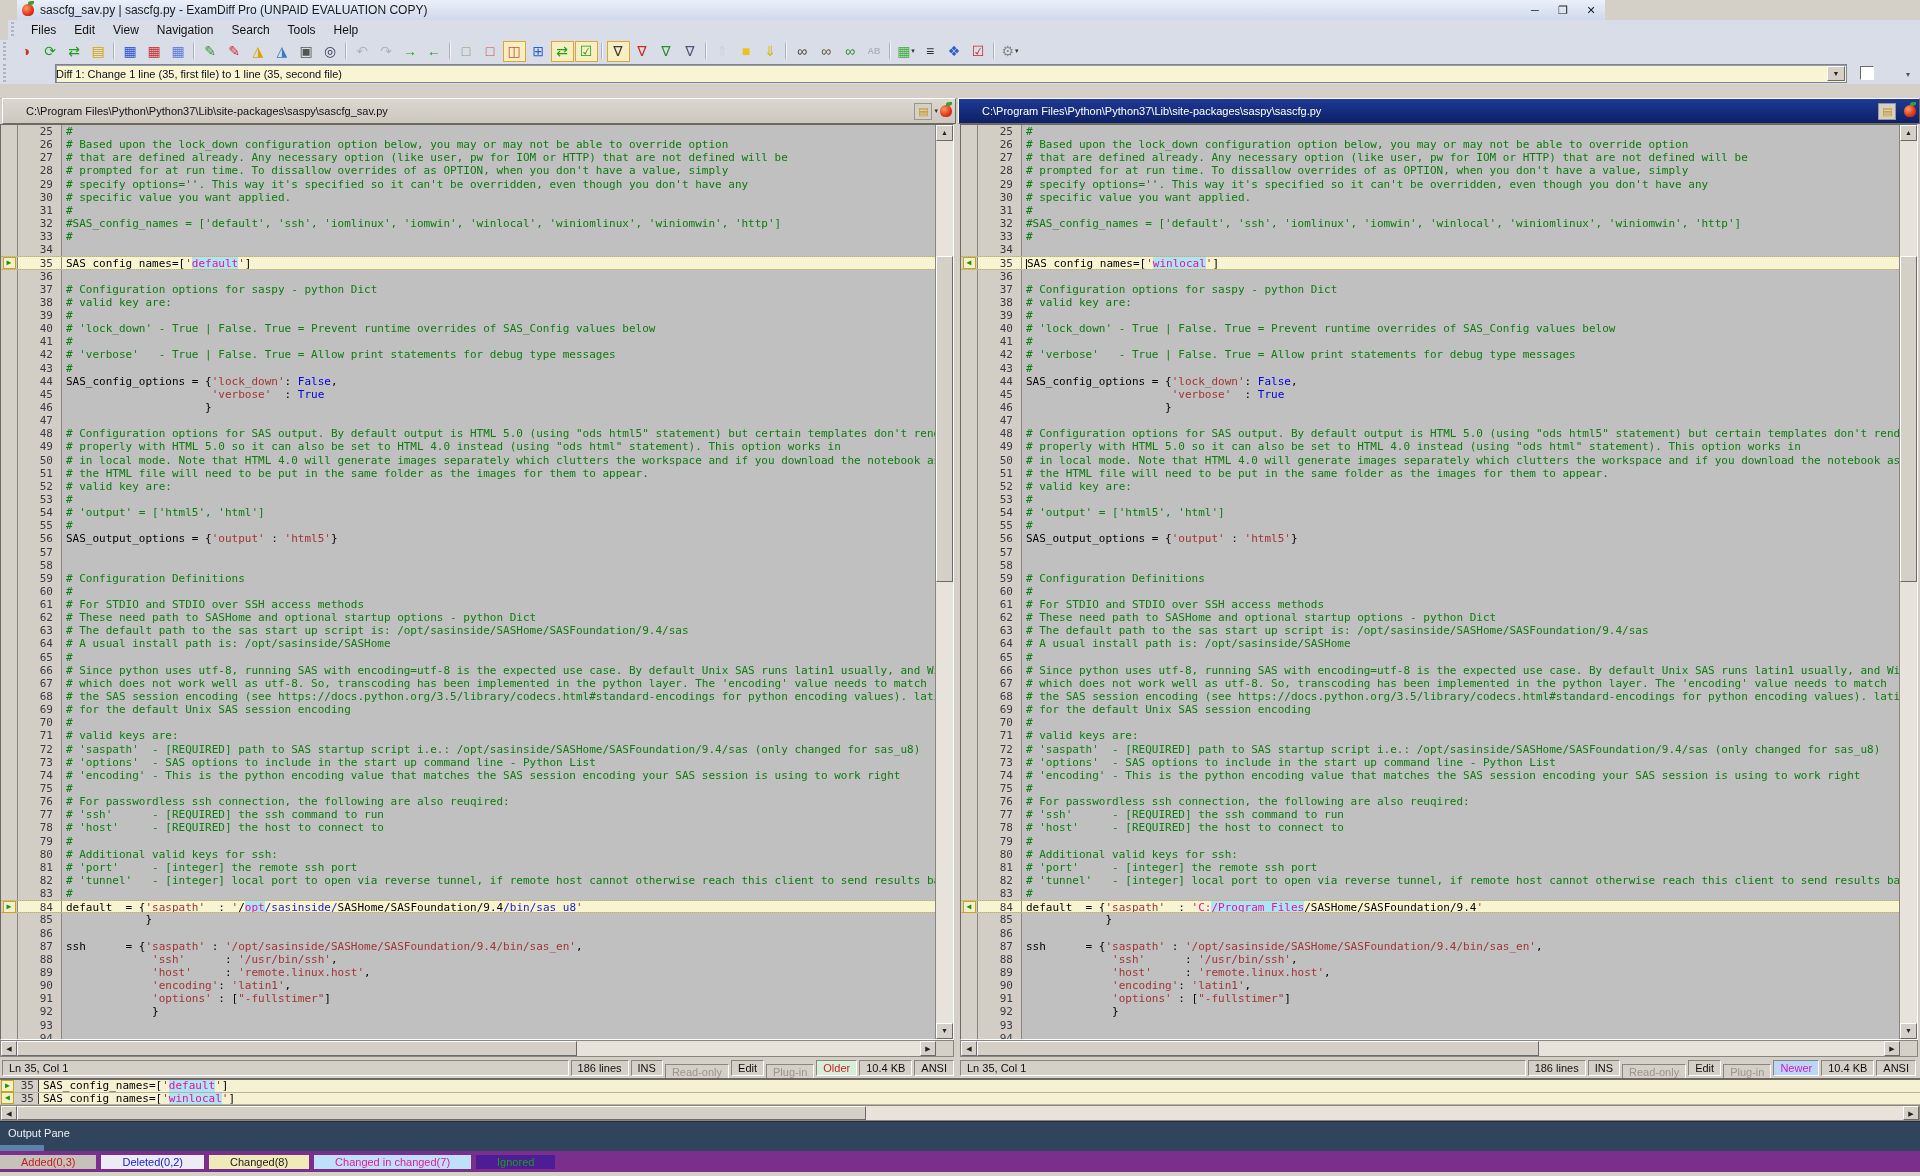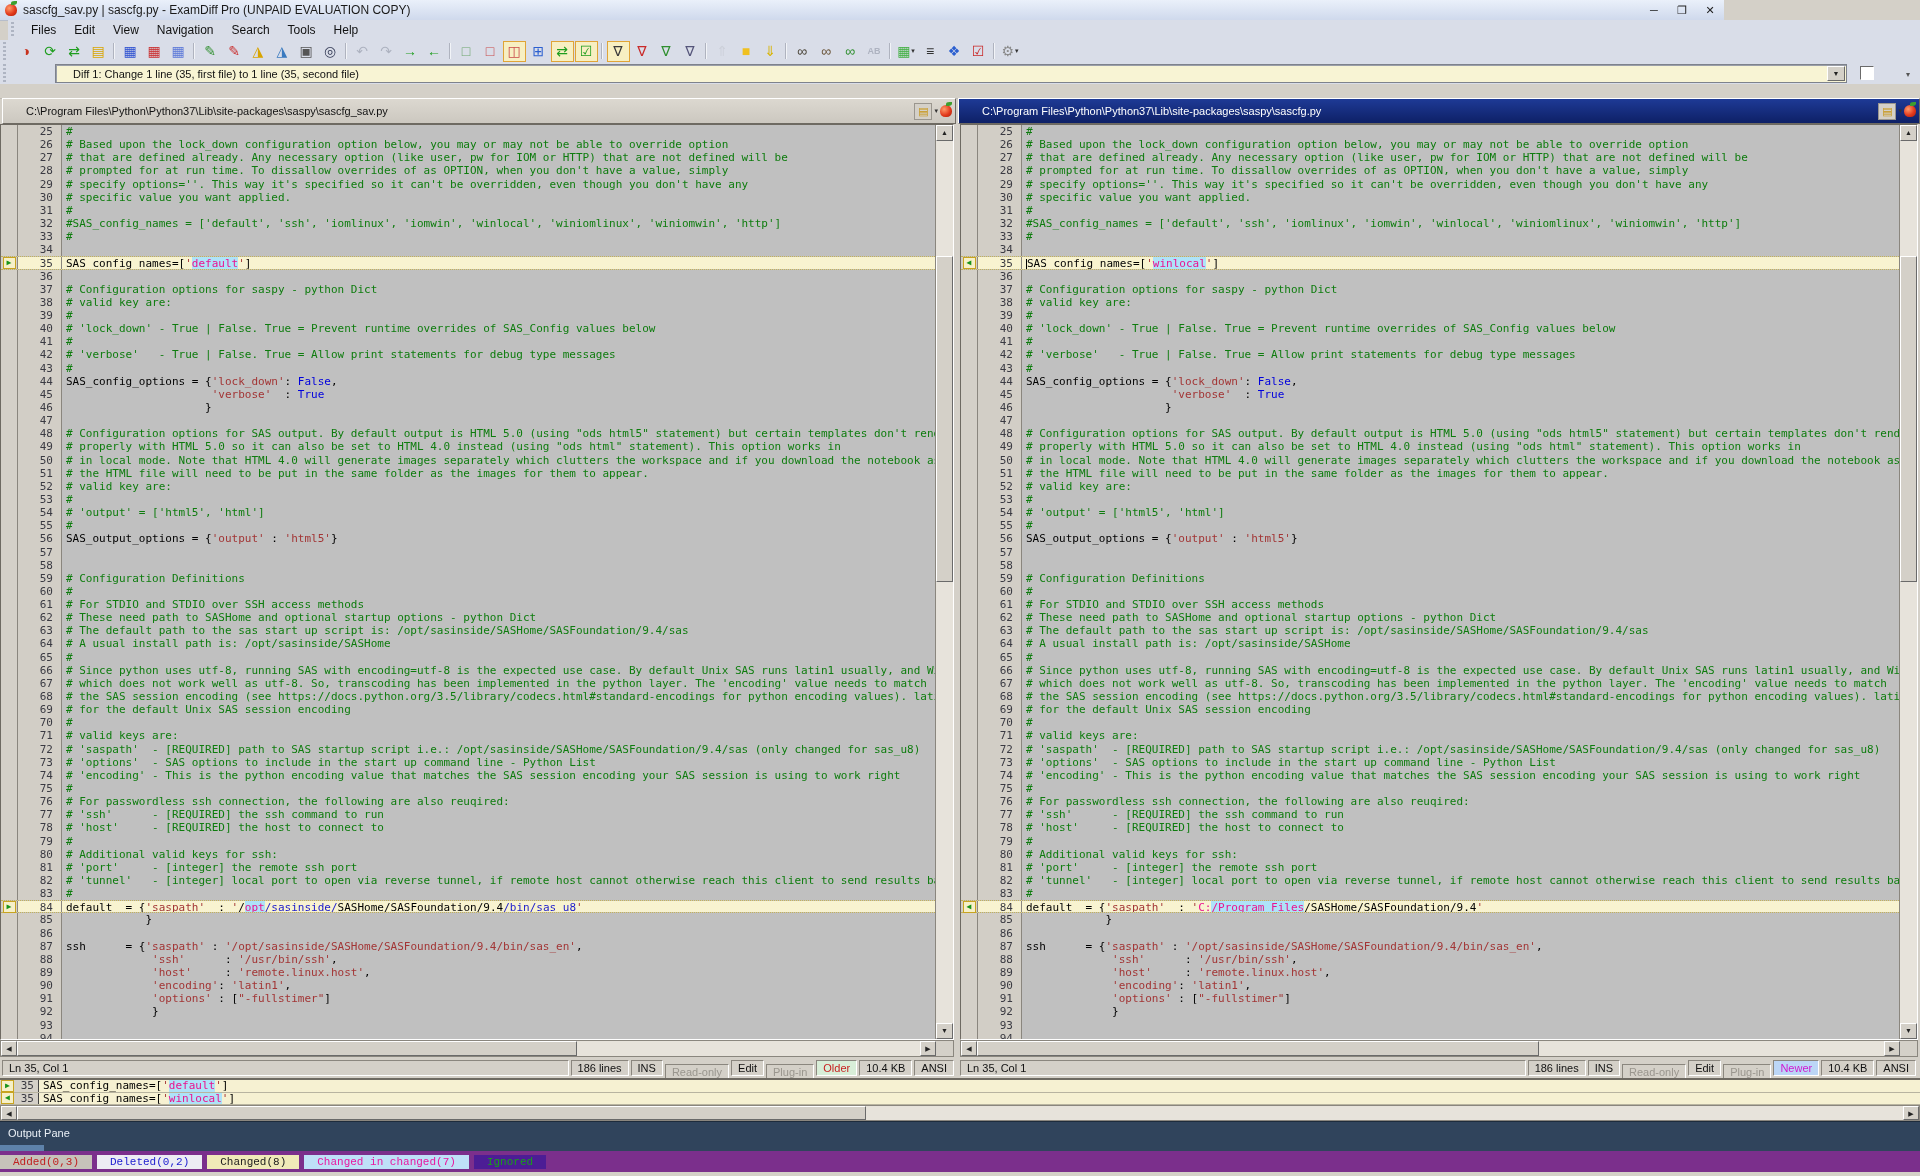--- a/index.html
+++ b/index.html
@@ -1,20 +1,20 @@
 <!DOCTYPE html>
 <html><head>
 <meta charset="utf-8">
 <style>
   html,body{margin:0;padding:0;}
   body{width:1920px;height:1176px;overflow:hidden;background:#D4D0C8;
        font-family:"Liberation Sans",sans-serif;position:relative;}
   .abs{position:absolute;}
   
-  #titlebar{left:0;top:0;width:1724px;height:20px;
+  #titlebar{left:17px;top:0;width:1588px;height:20px;
     background:linear-gradient(180deg,#EAF0FA,#CFD9EC);
     border-bottom:1px solid #B6BDCB;display:flex;align-items:center;}
   .apple{width:12px;height:12px;border-radius:55% 55% 48% 48%;
     background:radial-gradient(circle at 35% 35%,#FF9A6A,#E23A1C 55%,#A81C08);
     position:relative;display:inline-block;}
   .apple::after{content:'';position:absolute;left:6px;top:-3px;width:6px;height:4px;
     background:#3E9E2E;border-radius:60% 0 60% 0;}
   #titlebar .apple{margin:0 6px 0 5px;}
   #title-text{font-size:12px;color:#1A1A1A;}
   #winbtns{margin-left:auto;display:flex;}
@@ -37,21 +37,21 @@
   .tg{font-size:14px;line-height:14px;}
   .tg.small{font-size:9px;font-weight:bold;}
   .dd{font-size:7px;color:#333;margin-left:1px;}
   .tsep{width:1px;height:16px;background:#AFB3BF;border-right:1px solid #F2F4F8;margin:0 3px;}
   
   #diffbar{left:0;top:62px;width:1920px;height:22px;background:#D9DDE8;
     border-bottom:1px solid #C2C6D2;display:flex;align-items:center;}
   #diff-combo{position:absolute;left:55px;top:2px;width:1790px;height:17px;
     background:#F8F4D4;border:1px solid #7E828C;box-shadow:inset 1px 1px 0 #9A9EA8;
     display:flex;align-items:center;}
-  #diff-combo-text{font-size:11px;color:#111;padding-left:17px;flex:1;
+  #diff-combo-text{font-size:11px;color:#111;padding-left:0;flex:1;
     white-space:nowrap;overflow:hidden;}
   #combo-arrow{width:16px;height:13px;margin-right:1px;background:#D4D0C8;
     border:1px solid;border-color:#FFF #6A6A6A #6A6A6A #FFF;
     font-size:7px;text-align:center;line-height:13px;color:#222;}
   #skip-box{position:absolute;left:1860px;top:4px;width:12px;height:12px;background:#FFF;
     border:1px solid;border-color:#6A6A6A #FFF #FFF #6A6A6A;}
   #skip-label{position:absolute;left:1878px;top:20px;font-size:16px;color:#111;}
   #diff-chevron{position:absolute;left:1906px;top:8px;font-size:8px;color:#555;}
   #chromegap{left:0;top:84px;width:1920px;height:14px;background:#D4D0C8;
     border-bottom:1px solid #BCB8B0;}
@@ -135,21 +135,21 @@
   #bottom-hscroll{left:0;top:1105px;width:1920px;height:16px;}
   
   #output-pane{left:0;top:1121px;width:1920px;height:30px;background:#30445C;
     border-top:1px solid #1E2C3C;}
   #output-label{position:absolute;left:8px;top:5px;font-size:11px;color:#EAF0F6;}
   #output-indicator{position:absolute;left:0;bottom:0;width:44px;height:7px;background:#5E82AA;}
   #purplebar{left:0;top:1151px;width:1920px;height:21px;background:#7B2F8C;
     display:flex;align-items:center;}
   #status-summary{font-size:11px;color:#F4EEF8;padding-left:6px;flex:1;}
   #status-badges{display:flex;gap:5px;margin-right:6px;}
-  .badge{font-size:11px;padding:1px 13px;white-space:nowrap;font-family:Liberation Mono, monospace;}
+  .badge{font-size:11px;padding:1px 21px;white-space:nowrap;}
   #bottomstrip{left:0;top:1172px;width:1920px;height:4px;background:#D4D0C8;}
 </style>
 </head>
 <body>
 
 <div id="titlebar" class="abs">
   <span class="apple"></span>
   <span id="title-text">sascfg_sav.py | sascfg.py - ExamDiff Pro (UNPAID EVALUATION COPY)</span>
   <span id="winbtns">
     <span class="wbtn">─</span>

